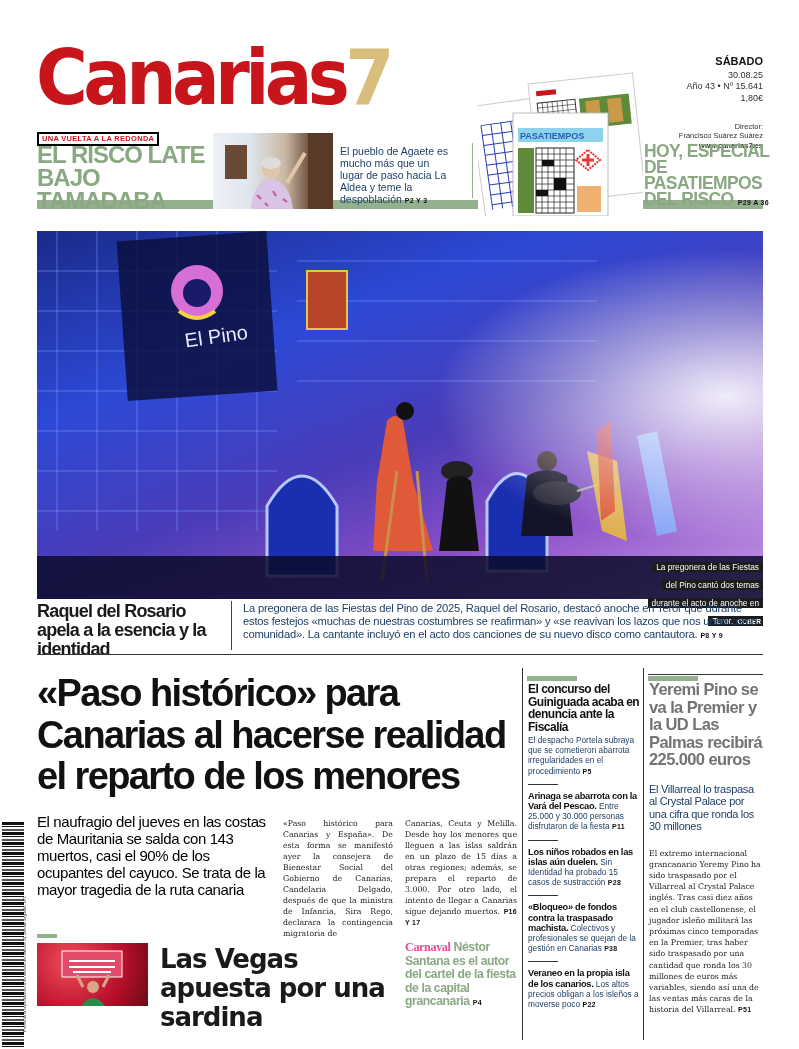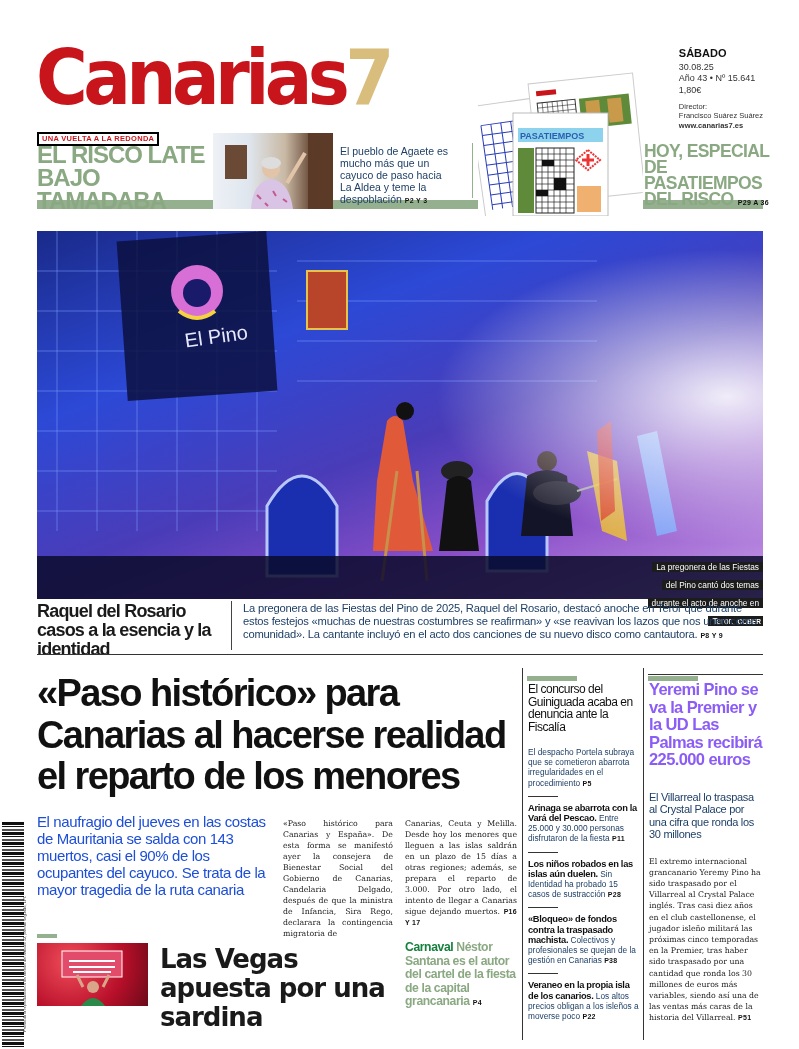--- a/index.html
+++ b/index.html
@@ -1,23 +1,23 @@
 <!DOCTYPE html>
 <html><head>
 <meta charset="utf-8">
 <style>
   html,body{margin:0;padding:0;background:#fff;}
   body{width:799px;height:1049px;position:relative;overflow:hidden;font-family:"Liberation Sans",sans-serif;color:#1a1a1a;}
   .abs{position:absolute;}
   
   #logo{left:36px;top:33px;font-family:"DejaVu Sans",sans-serif;font-weight:bold;font-size:76px;letter-spacing:-5px;color:#c8151b;line-height:90px;transform:scaleX(0.93);transform-origin:left top;}
   #logo .seven{color:#d8bd7d;}
-  #meta{right:36px;top:48px;text-align:left;font-size:9px;line-height:11.5px;color:#333;}
+  #meta{right:36px;top:56px;text-align:right;font-size:9px;line-height:11.5px;color:#333;}
   #meta .day{font-weight:bold;font-size:11px;color:#111;margin-bottom:2px;}
-  #meta .dir{margin-top:6px;font-size:7.5px;line-height:9px;}
+  #meta .dir{margin-top:18px;font-size:7.5px;line-height:9px;}
   #meta .web{font-weight:bold;font-size:7.5px;}
   
   .greenbar{background:#95b08e;height:9px;}
   #kicker{left:37px;top:132px;border:2px solid #000000;color:#c8151b;font-size:7.5px;font-weight:bold;padding:0 3px;line-height:10px;letter-spacing:.3px;}
   #promo1-title{left:37px;top:143px;color:#8aa882;font-weight:bold;font-size:24px;line-height:23px;letter-spacing:-1px;}
   #promo1-photo{left:213px;top:133px;width:120px;height:76px;background:linear-gradient(90deg,#eef1f6 0%,#dfe6ee 30%,#c9b9a4 60%,#5a3b2a 85%,#f0f0f0 100%);overflow:hidden;}
   #promo1-text{left:340px;top:145px;width:115px;font-size:10.5px;line-height:12px;color:#1e3f66;}
   .pg{font-weight:bold;font-size:7px;color:#111;letter-spacing:.3px;}
   #promo2-img{left:478px;top:68px;width:165px;height:148px;}
   #promo2-title{left:644px;top:143px;color:#8aa882;font-weight:bold;font-size:17.5px;line-height:16px;letter-spacing:-.6px;width:130px;}
@@ -25,49 +25,49 @@
   #hero{left:37px;top:231px;width:726px;height:368px;overflow:hidden;background:linear-gradient(160deg,#1a2a8a 0%,#2c49d6 30%,#4a3cb8 55%,#8a4fc8 75%,#c89ce8 100%);}
   #caption{right:36px;top:556px;text-align:right;}
   #caption span{display:inline;background:#1c1c1c;color:#fff;font-size:8.3px;line-height:11px;padding:0 2px;box-decoration-break:clone;-webkit-box-decoration-break:clone;}
   
   #sub-title{left:37px;top:602px;width:190px;font-weight:bold;font-size:18px;line-height:19px;letter-spacing:-.8px;}
   #sub-div{left:231px;top:601px;width:1px;height:49px;background:#444;}
   #sub-body{left:243px;top:602px;width:520px;font-size:11.2px;line-height:13.2px;color:#1e3f66;letter-spacing:-.2px;}
   #rule1{left:37px;top:654px;width:726px;height:1px;background:#333;}
   
   #lead-title{left:37px;top:673px;width:480px;font-weight:bold;font-size:38px;line-height:41.5px;letter-spacing:-1.6px;color:#111;}
-  #lead-deck{left:37px;top:813px;width:240px;font-size:15px;line-height:17px;color:#1d4ed8;letter-spacing:-.4px;}
+  #lead-deck{left:37px;top:813px;width:240px;font-size:15px;line-height:17px;color:#000000;letter-spacing:-.4px;}
   .col{font-family:"DejaVu Serif",serif;font-size:7.8px;line-height:11px;color:#222;text-align:justify;}
   #lead-col1{left:283px;top:818px;width:110px;}
   #lead-col2{left:405px;top:818px;width:112px;}
   
   #barcode{left:2px;top:822px;width:22px;height:225px;background:repeating-linear-gradient(180deg,#111 0 3px,#fff 3px 4px,#111 4px 5px,#fff 5px 7px,#555 7px 9px,#fff 9px 10px);}
   #legal{left:22px;top:822px;width:8px;height:210px;font-size:4px;writing-mode:vertical-rl;transform:rotate(180deg);color:#333;overflow:hidden;}
   
   #sm-green{left:37px;top:934px;width:20px;height:4px;background:#95b08e;}
   #vegas-photo{left:37px;top:943px;width:111px;height:63px;background:radial-gradient(circle at 30% 30%,#f04e5a,#b80f2a 60%,#6a0a18);overflow:hidden;}
   #vegas-title{left:160px;top:945px;font-weight:bold;font-size:26px;line-height:29px;letter-spacing:-1px;font-family:"DejaVu Sans",sans-serif;}
   #carnaval{left:405px;top:941px;width:115px;font-weight:bold;font-size:12.2px;line-height:13.5px;color:#8aa882;letter-spacing:-.4px;}
-  #carnaval .tag{color:#15803d;}
+  #carnaval .tag{color:#ec4899;font-family:Liberation Serif, serif;}
   
   .vline{width:1px;background:#333;}
   #col2-line{left:522px;top:668px;height:372px;}
   #col3-line{left:643px;top:668px;height:372px;}
   .topgreen{height:5px;background:#95b08e;}
   #col2-green{left:527px;top:676px;width:50px;}
   #col3-green{left:648px;top:676px;width:115px;}
   #col3-black{left:648px;top:674px;width:115px;height:1px;background:#333;}
   #c2{left:528px;top:683px;width:113px;font-size:8.3px;line-height:10.2px;color:#1e3f66;}
-  #c2 .h1{font-weight:normal;font-size:12px;line-height:12.5px;color:#111;letter-spacing:-.5px;margin-bottom:14px;}
+  #c2 .h1{font-weight:bold;font-size:12px;line-height:12.5px;color:#111;letter-spacing:-.5px;margin-bottom:2px;}
   #c2 .item{margin-bottom:7px;}
   #c2 b{color:#111;font-size:9.3px;letter-spacing:-.3px;}
   #c2 .sep{width:30px;height:1px;background:#333;margin:4px 0 6px;}
   #c3{left:649px;top:681px;width:114px;}
-  #c3 .h1{font-weight:bold;font-size:16.5px;line-height:17.5px;letter-spacing:-.6px;color:#8b5cf6;}
-  #c3 .deck{font-size:11px;line-height:12.5px;color:#1e3f66;margin-top:22px;letter-spacing:-.3px;}
+  #c3 .h1{font-weight:bold;font-size:16.5px;line-height:17.5px;letter-spacing:-.6px;color:#737373;}
+  #c3 .deck{font-size:11px;line-height:12.5px;color:#1e3f66;margin-top:14px;letter-spacing:-.3px;}
   #c3 .body{font-family:"DejaVu Serif",serif;font-size:7.8px;line-height:11.2px;color:#222;margin-top:15px;}
 </style>
 </head>
 <body>
 
 <div id="logo" class="abs"><span>Canarias</span><span class="seven">7</span></div>
 
 <div id="meta" class="abs">
   <div class="day">SÁBADO</div>
   <div>30.08.25</div>
@@ -89,21 +89,21 @@
   <svg width="120" height="76">
     <rect x="12" y="12" width="22" height="34" fill="#6a4a35"></rect>
     <rect x="95" y="0" width="25" height="76" fill="#5b3a28"></rect>
     <circle cx="58" cy="36" r="9" fill="#e2c4a8"></circle>
     <ellipse cx="58" cy="30" rx="10" ry="6" fill="#ddd"></ellipse>
     <path d="M38 76 Q40 48 58 46 Q76 48 80 76Z" fill="#d9c4e6"></path>
     <path d="M44 62 l4 4 M60 58 l3 5 M70 66 l4 3 M52 70 l3 3" stroke="#c25a8e" stroke-width="2"></path>
     <path d="M74 50 L92 20" stroke="#e2c4a8" stroke-width="4"></path>
   </svg>
 </div>
-<div id="promo1-text" class="abs"><span>El pueblo de Agaete es mucho más que un cayuco de paso hacia La Aldea y teme la despoblación</span> <span class="pg">P2 Y 3</span></div>
+<div id="promo1-text" class="abs"><span>El pueblo de Agaete es mucho más que un lugar de paso hacia La Aldea y teme la despoblación</span> <span class="pg">P2 Y 3</span></div>
 
 <div id="promo2-img" class="abs">
   <svg width="165" height="148">
     <g transform="rotate(-8 60 90)">
       <rect x="0" y="30" width="90" height="118" fill="#fff" stroke="#ccc"></rect>
       <g stroke="#2a3db8" stroke-width="1" fill="none">
         <path d="M8 50 h70 M8 60 h70 M8 70 h70 M8 80 h70 M8 90 h70 M8 100 h70 M8 110 h70 M8 120 h70 M8 130 h70"></path>
         <path d="M8 50 v85 M18 50 v85 M28 50 v85 M38 50 v85"></path>
       </g>
     </g>
@@ -166,21 +166,21 @@
     <path d="M540 260 l40 -12" stroke="#aaa" stroke-width="2"></path>
     <path d="M550 220 l30 10 l10 80 l-25 -10z" fill="#f0c430" opacity=".8"></path>
     <path d="M560 200 l14 -10 l4 90 l-14 10z" fill="#d8342a" opacity=".7"></path>
     <path d="M600 205 l20 -5 l20 100 l-20 5z" fill="#7fb3ff" opacity=".8"></path>
     <rect x="0" y="325" width="726" height="43" fill="#0a0a2a" opacity=".85"></rect>
     <rect x="0" y="0" width="726" height="368" fill="url(#glow)"></rect>
   </svg>
 </div>
 <div id="caption" class="abs" style="width:120px;"><span><span>La pregonera de las Fiestas del Pino cantó dos temas durante el acto de anoche en Teror.</span> <b style="font-size:6.5px">COBER</b></span></div>
 
-<div id="sub-title" class="abs">Raquel del Rosario casos a la esencia y la identidad</div>
+<div id="sub-title" class="abs">Raquel del Rosario apela a la esencia y la identidad</div>
 <div id="sub-div" class="abs"></div>
 <div id="sub-body" class="abs"><span>La pregonera de las Fiestas del Pino de 2025, Raquel del Rosario, destacó anoche en Teror que durante estos festejos «muchas de nuestras costumbres se reafirman» y «se reavivan los lazos que nos unen como comunidad». La cantante incluyó en el acto dos canciones de su nuevo disco como cantautora.</span> <span class="pg">P8 Y 9</span></div>
 <div id="rule1" class="abs"></div>
 
 <div id="lead-title" class="abs">«Paso histórico» para Canarias al hacerse realidad el reparto de los menores</div>
 <div id="lead-deck" class="abs">El naufragio del jueves en las costas de Mauritania se salda con 143 muertos, casi el 90% de los ocupantes del cayuco. Se trata de la mayor tragedia de la ruta canaria</div>
 <div id="lead-col1" class="abs col">«Paso histórico para Canarias y España». De esta forma se manifestó ayer la consejera de Bienestar Social del Gobierno de Canarias, Candelaria Delgado, después de que la ministra de Infancia, Sira Rego, declarara la contingencia migratoria de</div>
 <div id="lead-col2" class="abs col"><span>Canarias, Ceuta y Melilla. Desde hoy los menores que lleguen a las islas saldrán en un plazo de 15 días a otras regiones; además, se prepara el reparto de 3.000. Por otro lado, el intento de llegar a Canarias sigue dejando muertos.</span> <span class="pg" style="font-family:'Liberation Sans',sans-serif">P16 Y 17</span></div>
 
 <div id="barcode" class="abs"></div>

